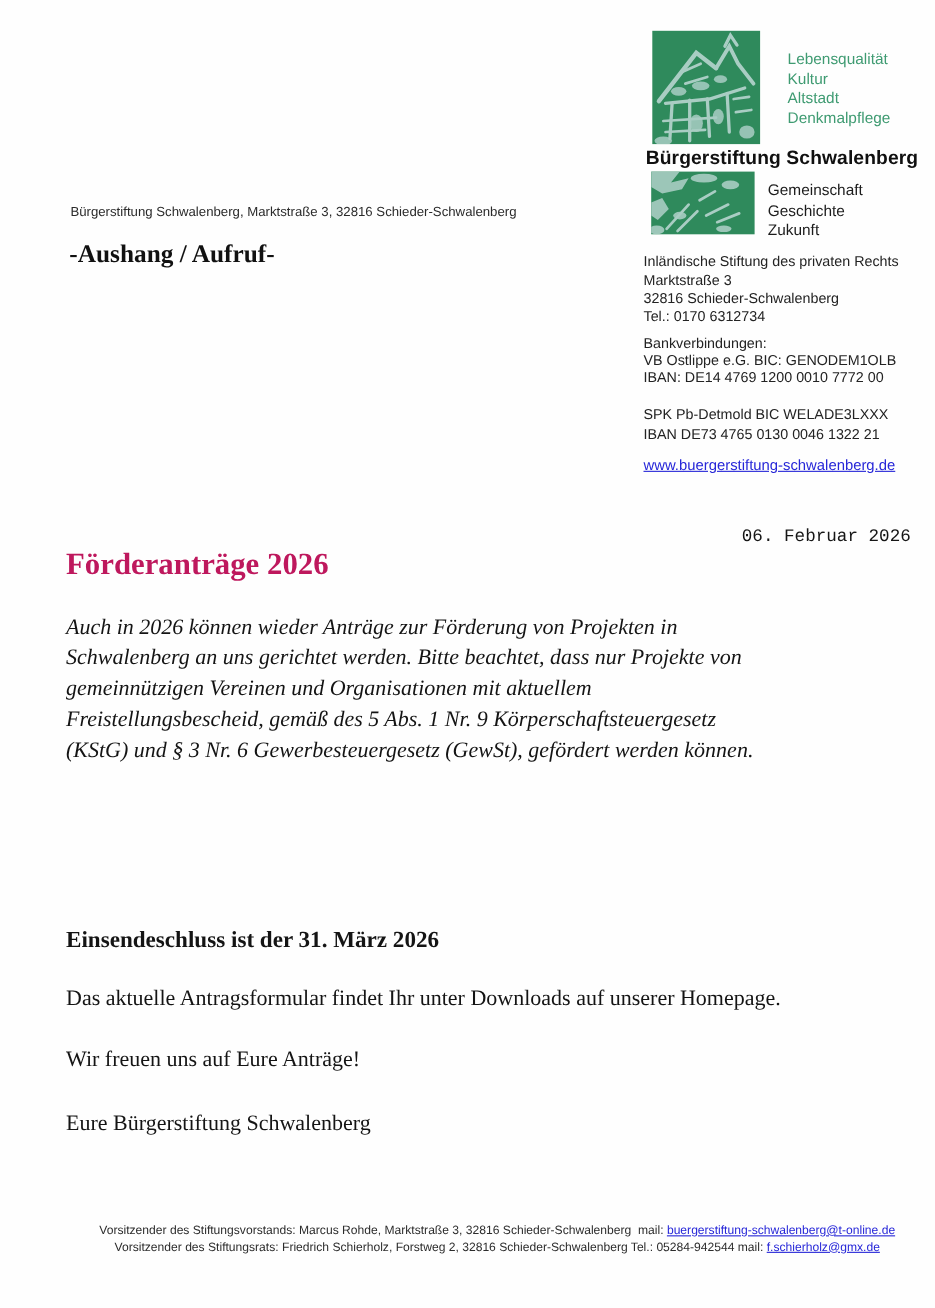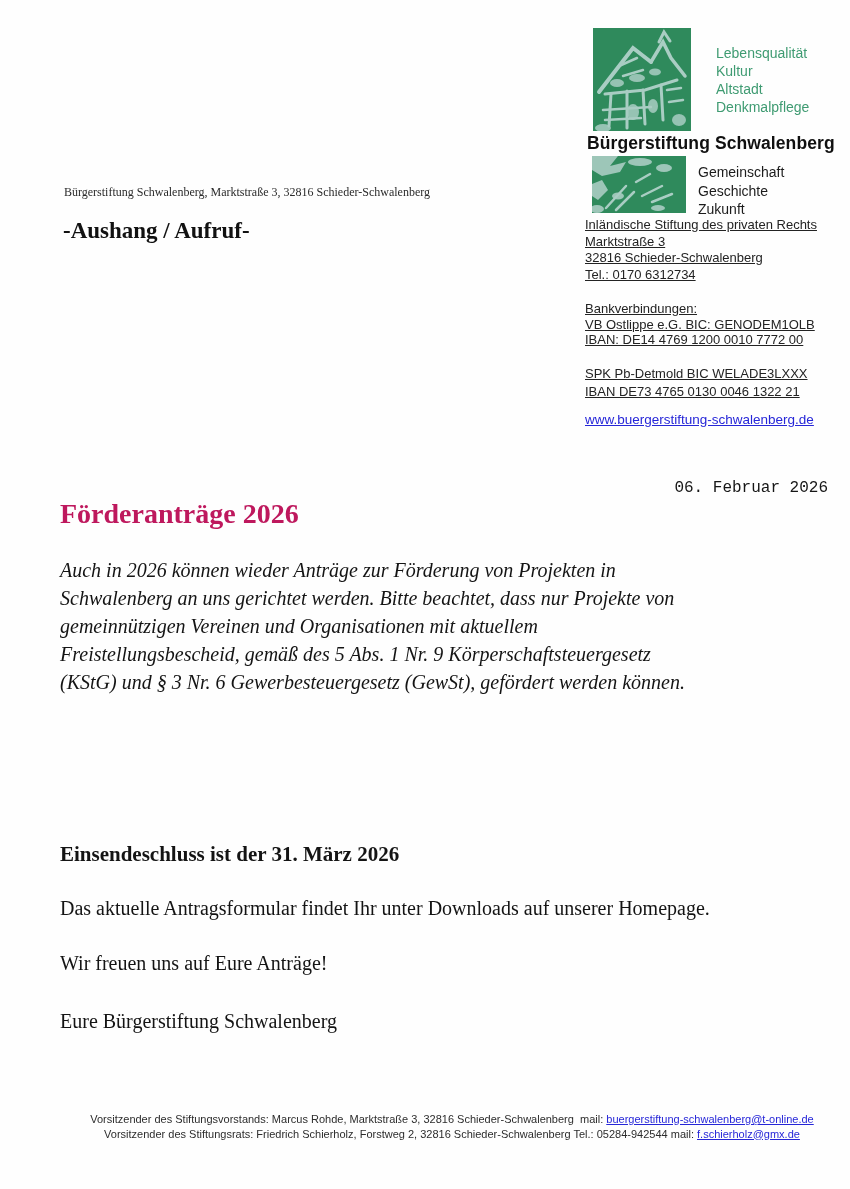--- a/index.html
+++ b/index.html
@@ -10,39 +10,39 @@
     margin:0 auto;
     background:#fefefe;
     overflow:hidden;
     font-family:"Liberation Sans", sans-serif;
     color:#1b1b1b;
   }
   .abs { position:absolute; }
   .prelines { white-space:pre-line; }
 
   
-  .sender-line { left:64px; top:185px; font-size:12px; color:#2a2a2a;font-family:Liberation Serif, serif; }
+  .sender-line { left:64px; top:185px; font-size:12px; color:#2a2a2a; }
   .notice-title {
     left:63px; top:218px;
     font-family:"Liberation Serif", serif;
     font-weight:bold; font-size:23px; color:#111;
   }
 
   
   .logo-square-top { left:593px; top:28px; width:98px; height:103px; }
   .logo-square-bottom { left:592px; top:156px; width:94px; height:57px; }
   .logo-square-top svg, .logo-square-bottom svg { display:block; width:100%; height:100%; }
   .logo-keywords-top { left:700px; top:44px; font-size:14px; line-height:18px; }
   .logo-org-name { left:587px; top:133px; font-size:17.5px; font-weight:bold; color:#101010; letter-spacing:0.1px; }
   .logo-keywords-bottom { left:698px; top:163px; font-size:14px; line-height:18.5px; color:#1c1c1c; }
 
   
-  .contact-block { left:585px; top:217px; width:250px; font-size:13px; color:#232323;text-decoration:underline; }
+  .contact-block { left:585px; top:230px; width:250px; font-size:13px; color:#232323; }
   .contact-address { line-height:16.5px; }
-  .contact-bank1 { margin-top:18px; line-height:15.5px; }
+  .contact-bank1 { margin-top:8px; line-height:15.5px; }
   .contact-bank2 { margin-top:17px; line-height:18px; }
   .contact-website { display:inline-block; margin-top:11px; font-size:13.5px; text-decoration:underline; cursor:pointer; }
 
   
   .letter-date {
     left:528px; top:479px; width:300px; text-align:right;
     font-family:Liberation Mono, monospace; font-size:16px; color:#161616;
   }
   .letter-title {
     left:60px; top:498px;

